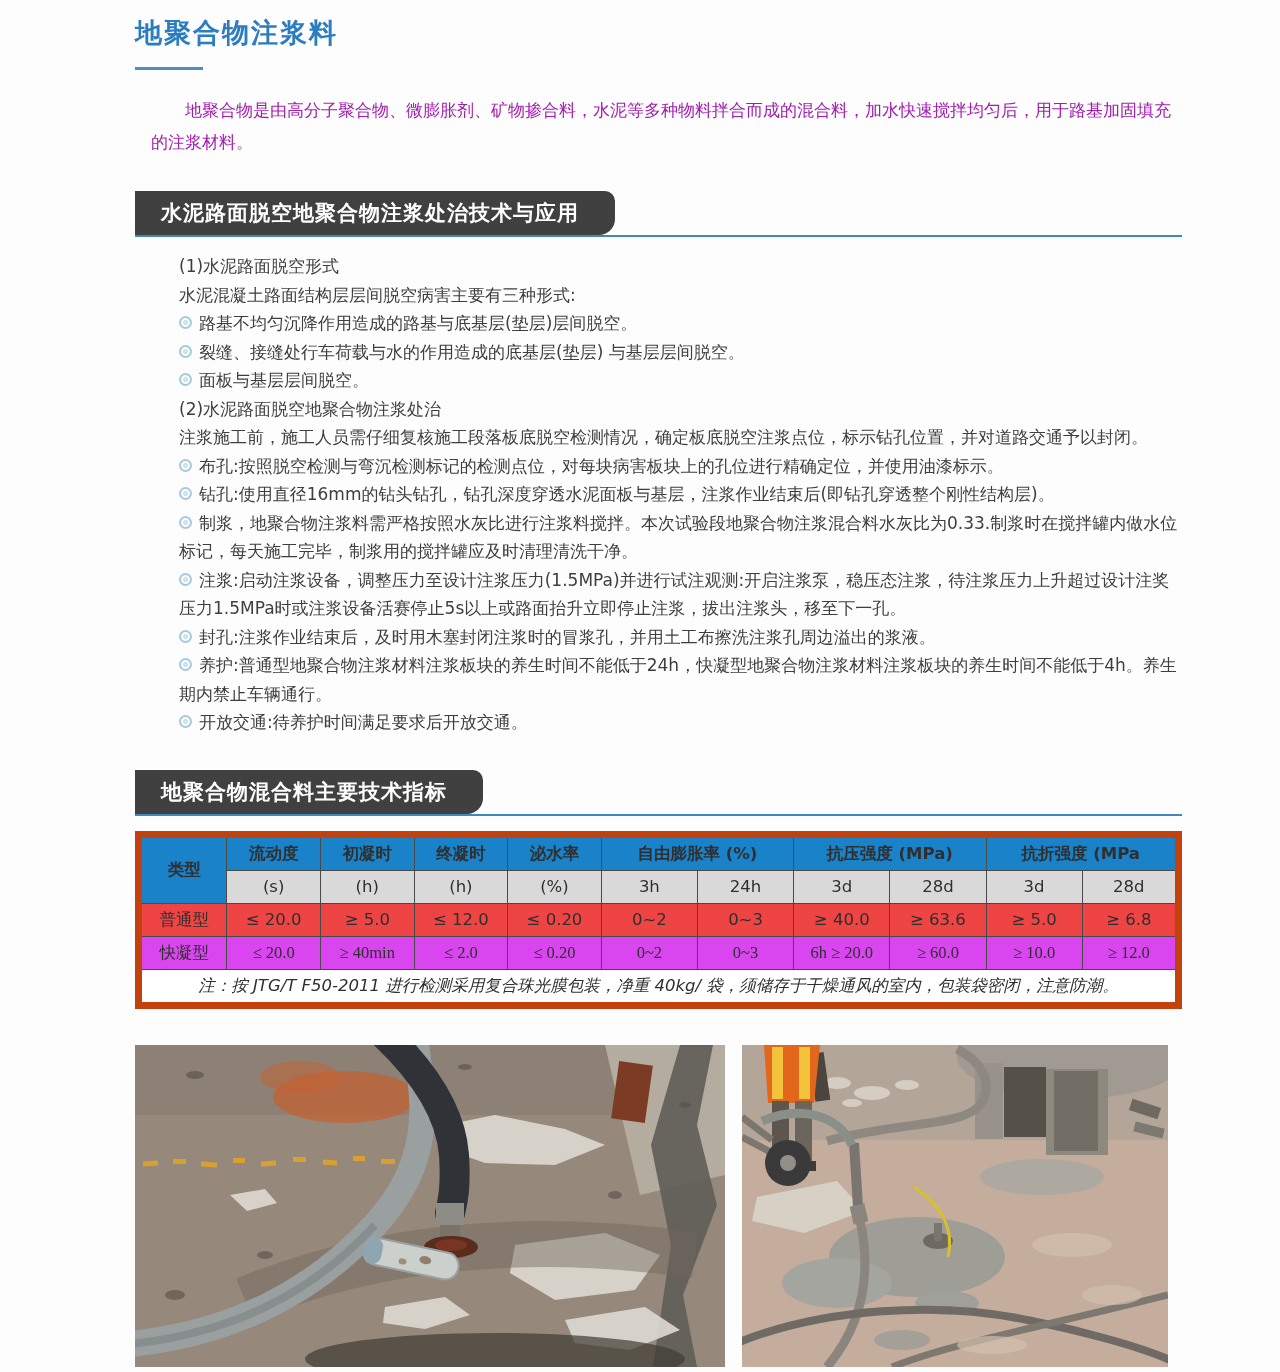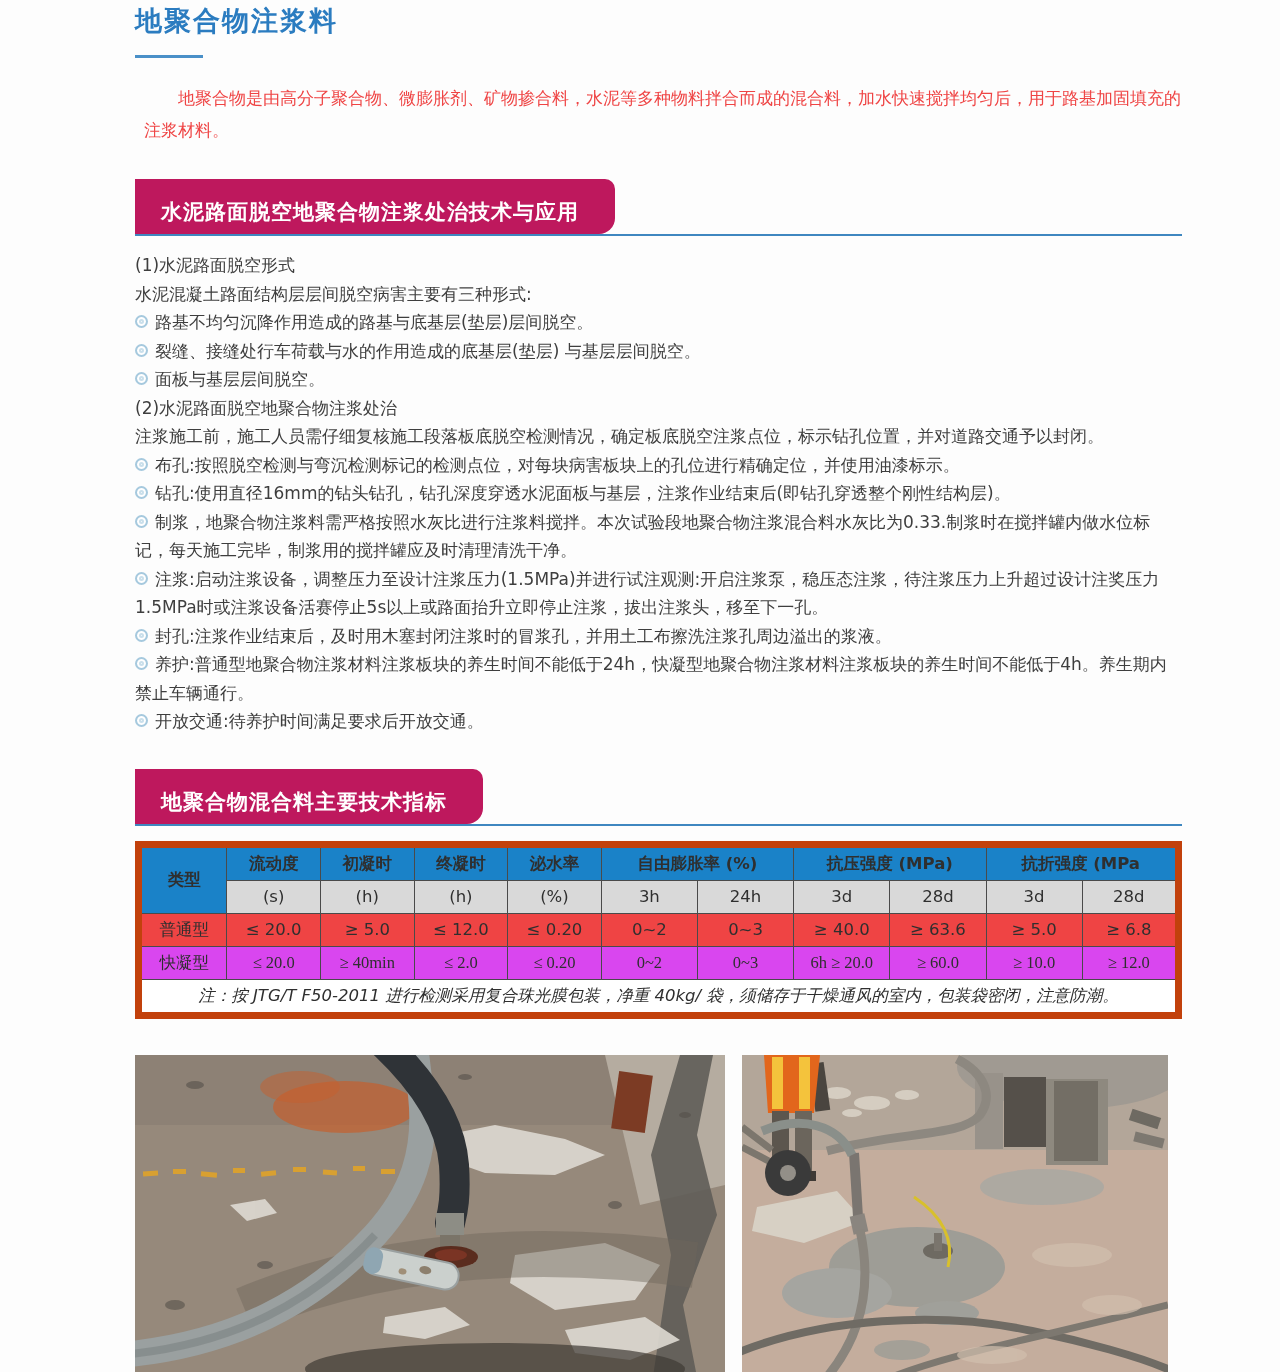--- a/index.html
+++ b/index.html
@@ -2,29 +2,29 @@
 <html><head>
 <meta charset="utf-8">
 <style>
   html,body{margin:0;padding:0;}
   body{
     width:1280px;height:1372px;background:#fdfdfd;
     font-family:"DejaVu Sans","Liberation Sans",sans-serif;
     color:#3f3f3f;position:relative;overflow:hidden;
   }
   .content{position:absolute;left:135px;top:0;width:1047px;}
-  .page-title{margin:0;padding-top:4px;font-size:27px;line-height:34px;
+  .page-title{margin:0;padding-top:16px;font-size:27px;line-height:34px;
     font-weight:bold;color:#2b7cc0;letter-spacing:2px;}
   .title-rule{width:68px;height:3px;background:#4a90c8;margin-top:17px;}
-  .intro{margin:24px 0 0 9px;font-size:17px;line-height:32px;text-indent:2em;color:#ef4444;}
+  .intro{margin:24px 0 0 16px;font-size:17px;line-height:32px;text-indent:2em;color:#a21caf;}
   .section-banner{margin-top:33px;border-bottom:2px solid #3f87c0;}
-  .banner-box{display:block;width:max-content;background:#be185d;color:#ffffff;
+  .banner-box{display:block;width:max-content;background:#404040;color:#ffffff;
     font-size:21px;font-weight:bold;letter-spacing:1px;
-    padding:19px 36px 8px 26px;border-radius:0 10px 16px 0;}
-  .body-text{margin-top:15px;}
+    padding:8px 36px 8px 26px;border-radius:0 10px 16px 0;}
+  .body-text{margin-top:15px;margin-left:44px;}
   .line{margin:0;font-size:17px;line-height:28.5px;color:#3e3e3e;}
   .ring{display:inline-block;width:9px;height:9px;border:2px solid #a6c9de;
     border-radius:50%;box-shadow:inset 0 0 0 2px #ffffff,inset 0 0 0 4px #c9dfeb;
     margin-right:7px;vertical-align:0px;}
   .spec-table{width:100%;border-collapse:collapse;margin-top:15px;
     border:7px solid #c2410c;table-layout:fixed;}
   .spec-table th,.spec-table td{border:1px solid #4a4a4a;text-align:center;
     font-size:16.5px;padding:3px 2px;height:26px;color:#2f2f2f;}
   .th-blue{background:#1a82c8;color:#ffffff;font-weight:bold;font-size:17px;}
   .th-gray{background:#d9d9d9;font-weight:normal;}

